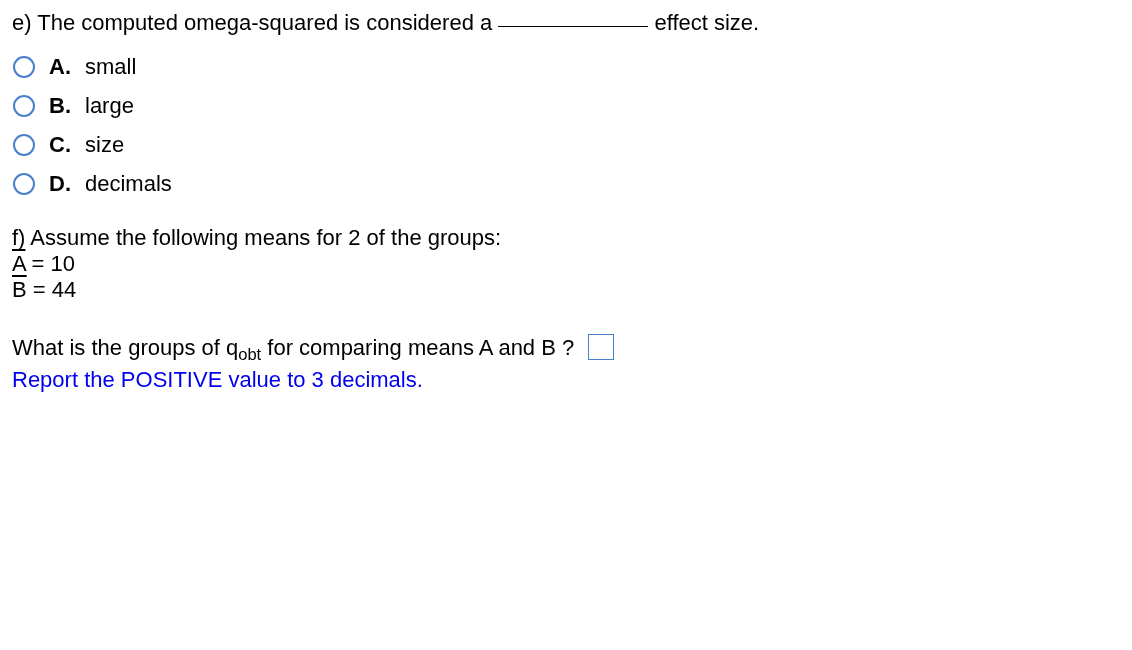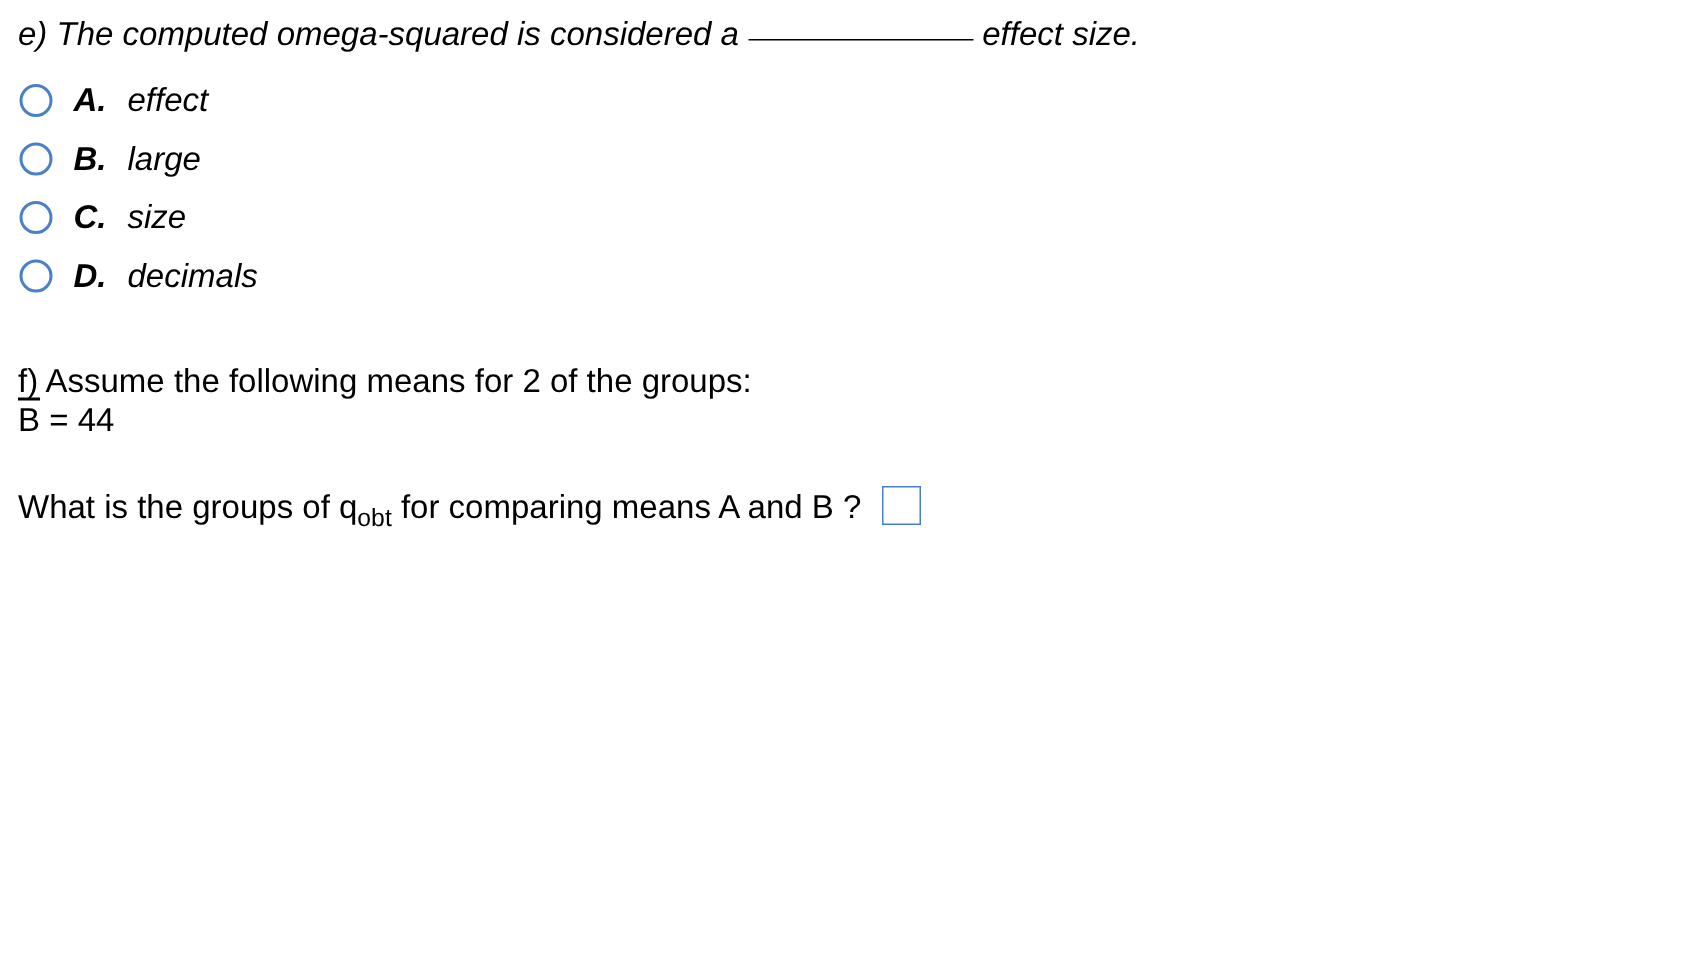--- a/index.html
+++ b/index.html
@@ -10,21 +10,20 @@
     body {
       font-family: Arial, Helvetica, sans-serif;
       font-size: 22px;
       color: #000;
       padding: 10px 12px;
       width: 1132px;
       background: #fff;
     }
     .question-e {
       margin-bottom: 20px;
-      font-style: italic;
     }
     .question-e-text {
       margin-bottom: 18px;
     }
     .blank {
       display: inline-block;
       border-bottom: 1.5px solid #000;
       width: 150px;
       vertical-align: baseline;
       position: relative;
@@ -45,21 +44,21 @@
       border-radius: 50%;
       margin-right: 14px;
       flex-shrink: 0;
     }
     .option-letter {
       font-weight: bold;
       margin-right: 12px;
       min-width: 24px;
     }
     .question-f {
-      margin-top: 44px;
+      margin-top: 28px;
     }
     .question-f-intro {
       margin-bottom: 0px;
     }
     .mean-line {
       margin-bottom: 0px;
     }
     .overbar {
       text-decoration: overline;
       text-decoration-thickness: 1.5px;
@@ -90,21 +89,21 @@
 <body>
 
 <div class="question-e">
   <div class="question-e-text">
     <span>e) The computed omega-squared is considered a </span><span class="blank"></span><span> effect size.</span>
   </div>
   <div class="options">
     <div class="option-row">
       <span class="radio-circle"></span>
       <span class="option-letter">A.</span>
-      <span>effect</span>
+      <span>small</span>
     </div>
     <div class="option-row">
       <span class="radio-circle"></span>
       <span class="option-letter">B.</span>
       <span>large</span>
     </div>
     <div class="option-row">
       <span class="radio-circle"></span>
       <span class="option-letter">C.</span>
       <span>size</span>
@@ -113,19 +112,23 @@
       <span class="radio-circle"></span>
       <span class="option-letter">D.</span>
       <span>decimals</span>
     </div>
   </div>
 </div>
 
 <div class="question-f">
   <div class="question-f-intro">f) Assume the following means for 2 of the groups:</div>
   <div class="mean-line">
+    <span class="overbar">A</span><span> = 10</span>
+  </div>
+  <div class="mean-line">
     <span class="overbar">B</span><span> = 44</span>
   </div>
   <div class="question-f-prompt">
     <span>What is the groups of q</span><span class="subscript">obt</span><span> for comparing means A and B ?</span>
     <span class="answer-box"></span>
   </div>
+  <div class="instruction">Report the POSITIVE value to 3 decimals.</div>
 </div>
 
 </body></html>

